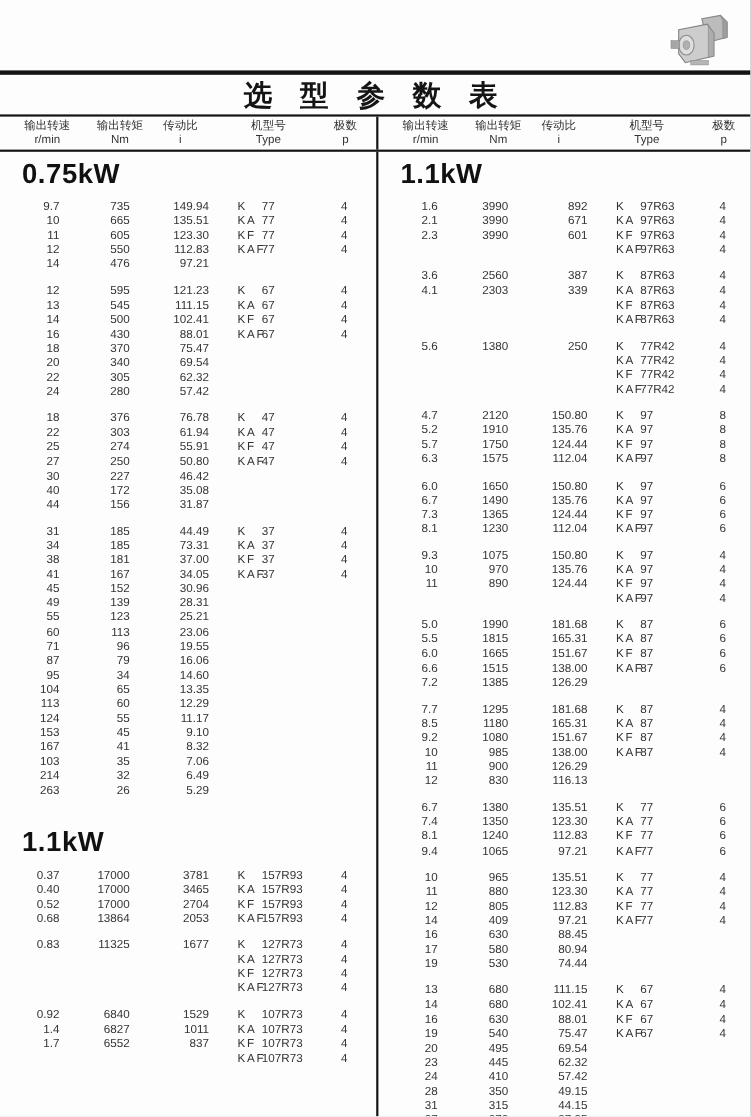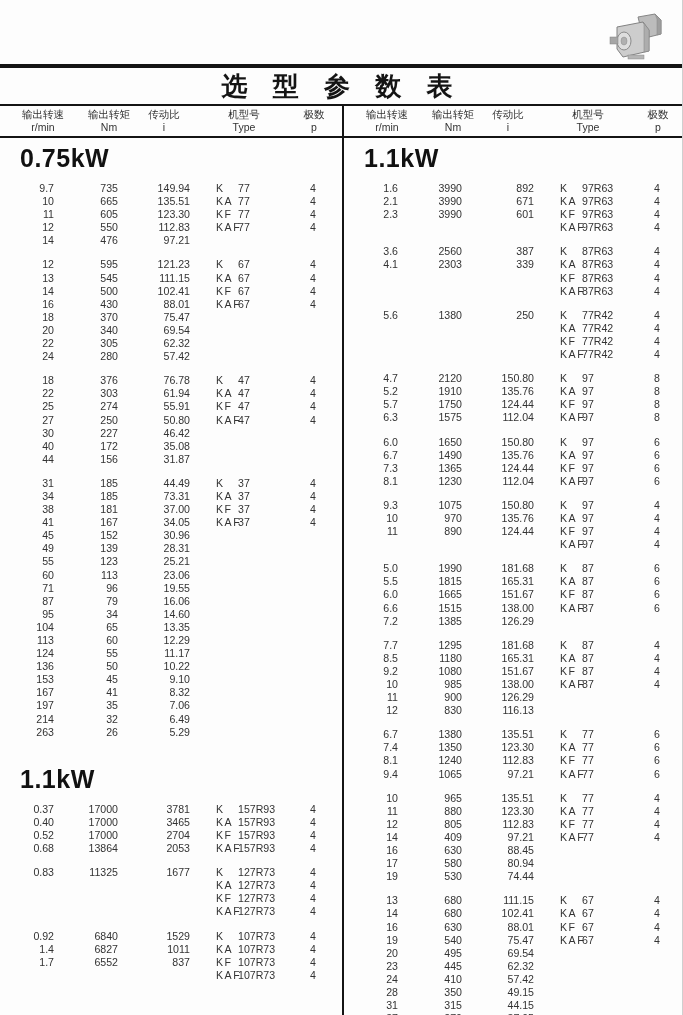--- a/index.html
+++ b/index.html
@@ -435,45 +435,37 @@
           </div>
           <div class="row">
             <span class="cell c-speed">124</span>
             <span class="cell c-torque">55</span>
             <span class="cell c-ratio">11.17</span>
             <span class="cell c-type-prefix"></span>
             <span class="cell c-type-model"></span>
             <span class="cell c-poles"></span>
           </div>
           <div class="row">
-            <span class="cell c-speed">136</span>
-            <span class="cell c-torque">50</span>
-            <span class="cell c-ratio">10.22</span>
-            <span class="cell c-type-prefix"></span>
-            <span class="cell c-type-model"></span>
-            <span class="cell c-poles"></span>
-          </div>
-          <div class="row">
             <span class="cell c-speed">153</span>
             <span class="cell c-torque">45</span>
             <span class="cell c-ratio">9.10</span>
             <span class="cell c-type-prefix"></span>
             <span class="cell c-type-model"></span>
             <span class="cell c-poles"></span>
           </div>
           <div class="row">
             <span class="cell c-speed">167</span>
             <span class="cell c-torque">41</span>
             <span class="cell c-ratio">8.32</span>
             <span class="cell c-type-prefix"></span>
             <span class="cell c-type-model"></span>
             <span class="cell c-poles"></span>
           </div>
           <div class="row">
-            <span class="cell c-speed">197</span>
+            <span class="cell c-speed">103</span>
             <span class="cell c-torque">35</span>
             <span class="cell c-ratio">7.06</span>
             <span class="cell c-type-prefix"></span>
             <span class="cell c-type-model"></span>
             <span class="cell c-poles"></span>
           </div>
           <div class="row">
             <span class="cell c-speed">214</span>
             <span class="cell c-torque">32</span>
             <span class="cell c-ratio">6.49</span>

